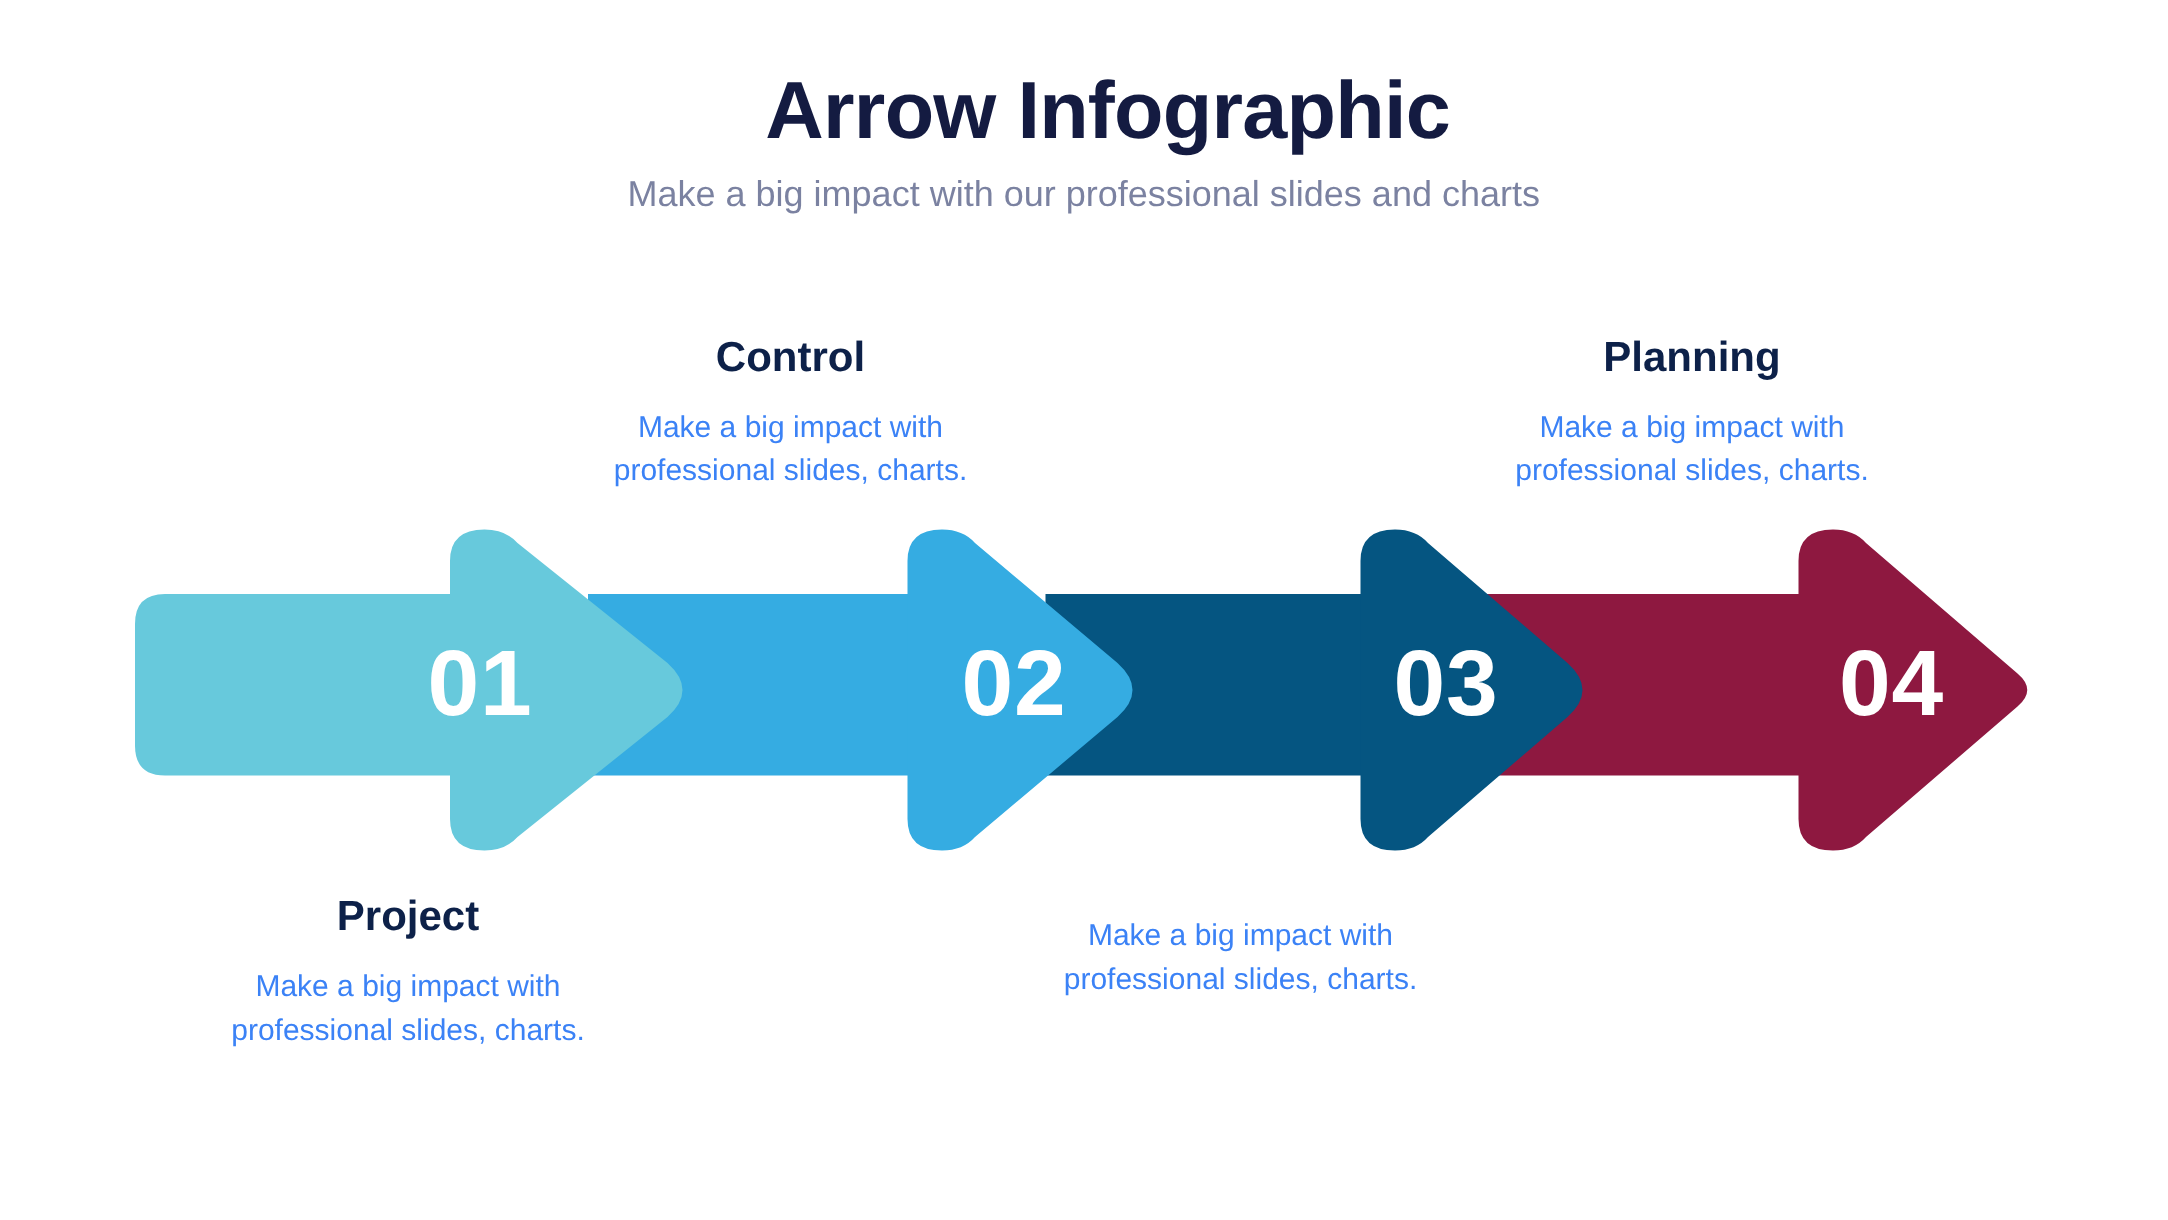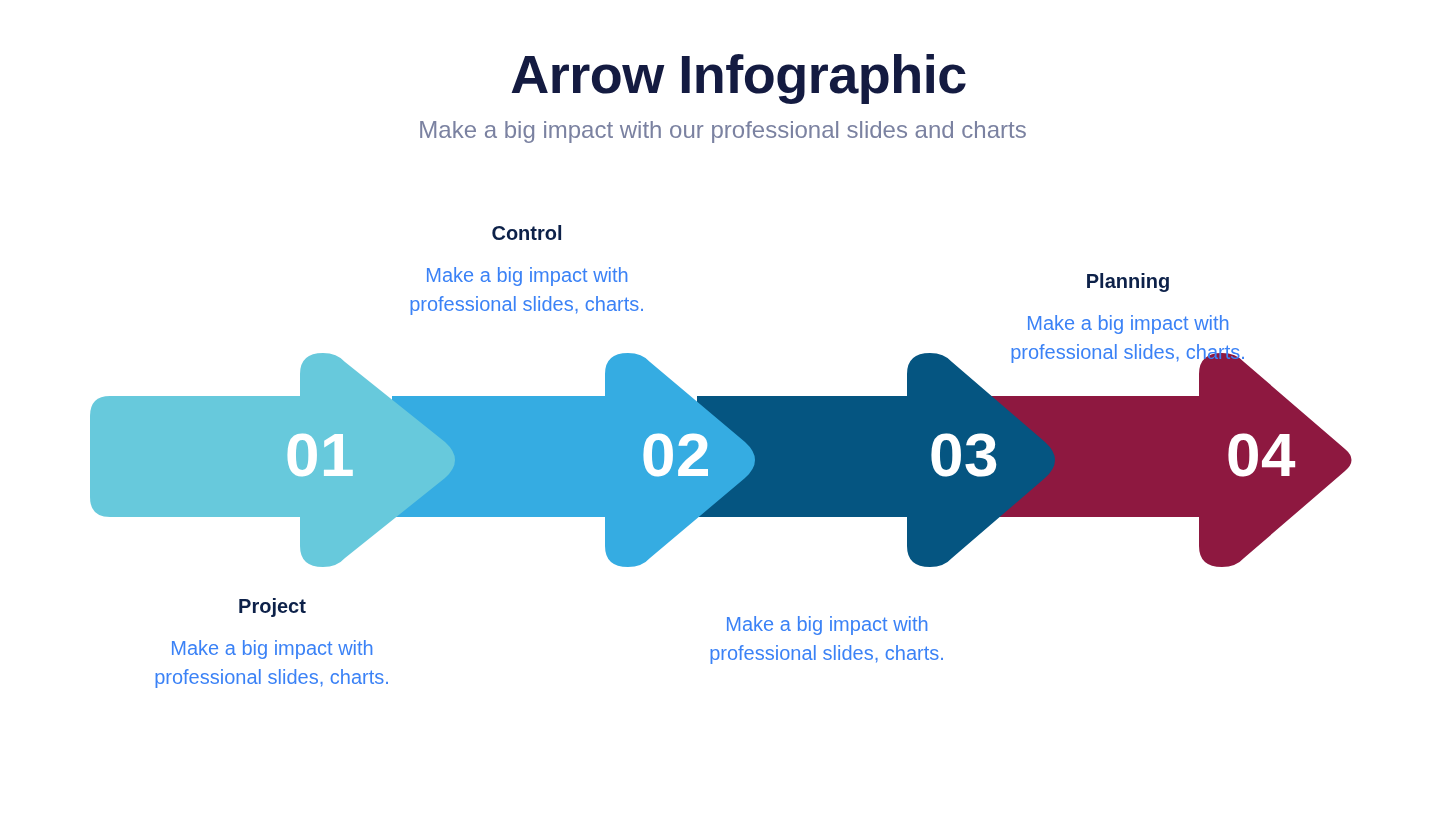--- a/index.html
+++ b/index.html
@@ -46,35 +46,35 @@
     font-weight: normal;
   }
 
   
   .callout {
     position: absolute;
     text-align: center;
     width: 300px;
   }
   .callout-title {
-    font-size: 20px;
+    font-size: 28px;
     font-weight: bold;
     color: #0D2149;
     margin: 0;
     line-height: 1.2;
   }
   .callout-body {
     font-size: 20px;
     color: #3b82f6;
     margin: 16px 0 0 0;
     line-height: 1.45;
   }
 
   .callout-top-1  { left: 377px;  top: 221px; }
-  .callout-top-2  { left: 978px;  top: 221px; margin-top: 48px; }
+  .callout-top-2  { left: 978px;  top: 221px; }
   .callout-bot-1  { left: 122px;  top: 594px; }
   .callout-bot-2  { left: 677px;  top: 594px; }
 
   
   .arrows {
     position: absolute;
     left: 0;
     top: 0;
     width: 1445px;
     height: 813px;

